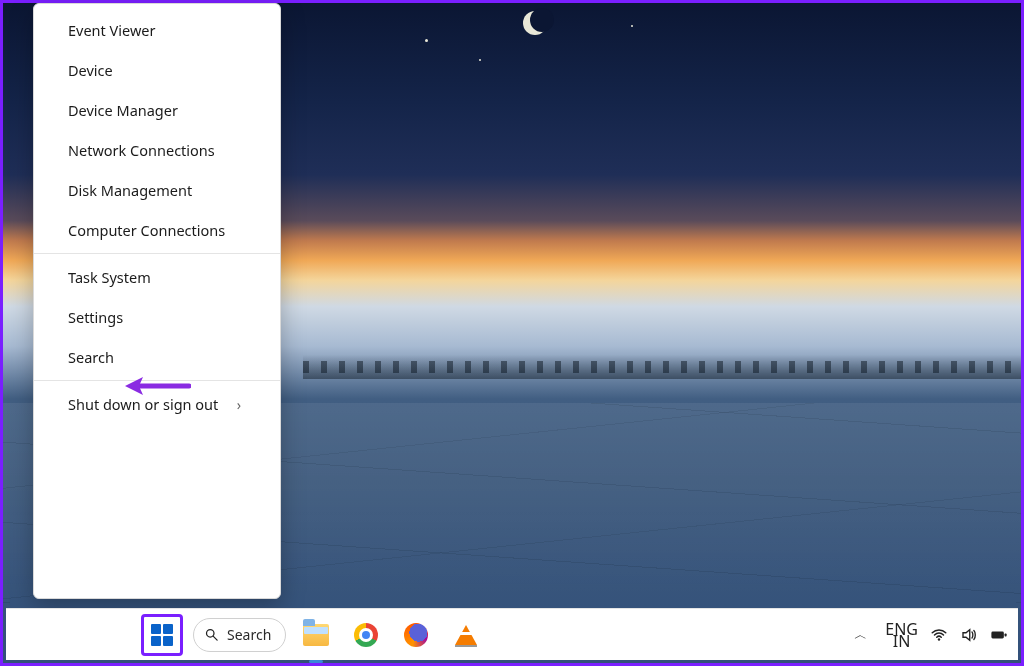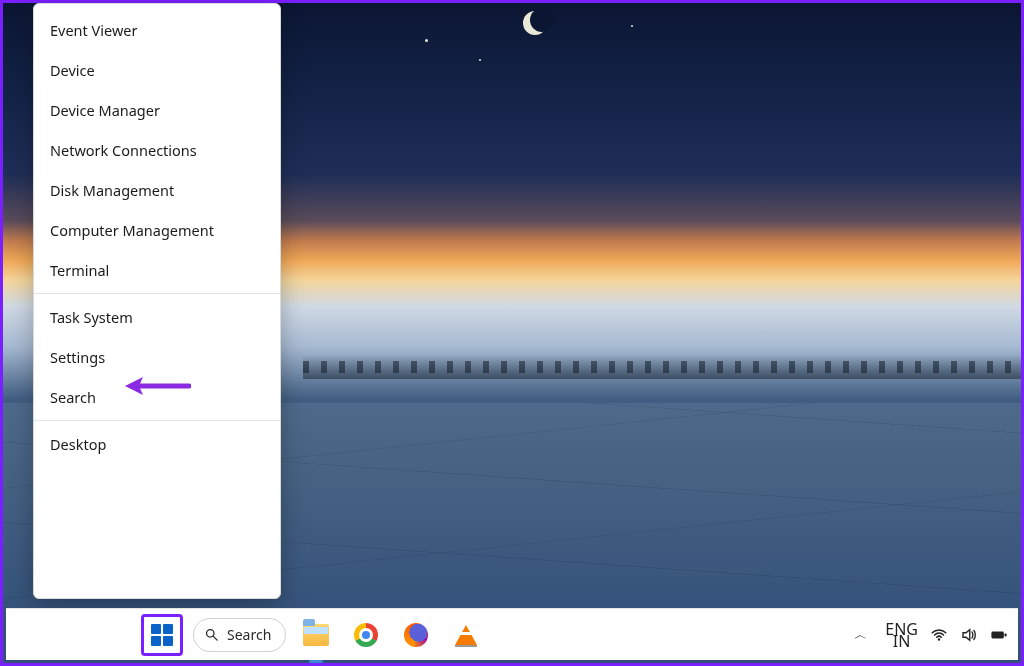--- a/index.html
+++ b/index.html
@@ -79,21 +79,21 @@
     background:#ffffff;
     border:1px solid #d9d9d9;
     border-radius:6px;
     box-shadow: 0 8px 24px rgba(0,0,0,.25);
     padding:6px 0;
     display:flex; flex-direction:column;
     font-size:14.5px;
     color:#1b1b1b;
   }
   .winx-item{
-    padding:10px 16px;
+    padding:10px 34px;
     display:flex; align-items:center; justify-content:space-between;
     cursor:default;
     white-space:nowrap;
   }
   .winx-sep{
     height:1px; background:#e4e4e4; margin:3px 0;
   }
   .chev{
     width:14px; text-align:center; color:#666; font-size:14px;
   }
@@ -237,41 +237,39 @@
     <div class="winx-item">
         <span>Device Manager</span>
       </div>
     <div class="winx-item">
         <span>Network Connections</span>
       </div>
     <div class="winx-item">
         <span>Disk Management</span>
       </div>
     <div class="winx-item">
-        <span>Computer Management</span>
-      </div>
-    <div class="winx-item">
-        <span>Terminal</span>
+        <span>Computer Connections</span>
       </div>
     <div class="winx-sep"></div>
 
     <div class="winx-item">
         <span>Task System</span>
       </div>
     <div class="winx-item">
         <span>Settings</span>
       </div>
     <div class="winx-item">
         <span>Search</span>
       </div>
     <div class="winx-sep"></div>
 
     <div class="winx-item">
-        <span>Desktop</span>
-      </div>
+      <span>Shut down or sign out</span>
+      <span class="chev">›</span>
+    </div>
   </div>
 
   <div class="annot-arrow">
     <svg viewBox="0 0 70 24">
       <defs></defs>
       <path d="M68 12 L14 12" stroke="#8a2be2" stroke-width="5" fill="none" stroke-linecap="round"></path>
       <path d="M4 12 L22 3 L18 12 L22 21 Z" fill="#8a2be2"></path>
     </svg>
   </div>
 

